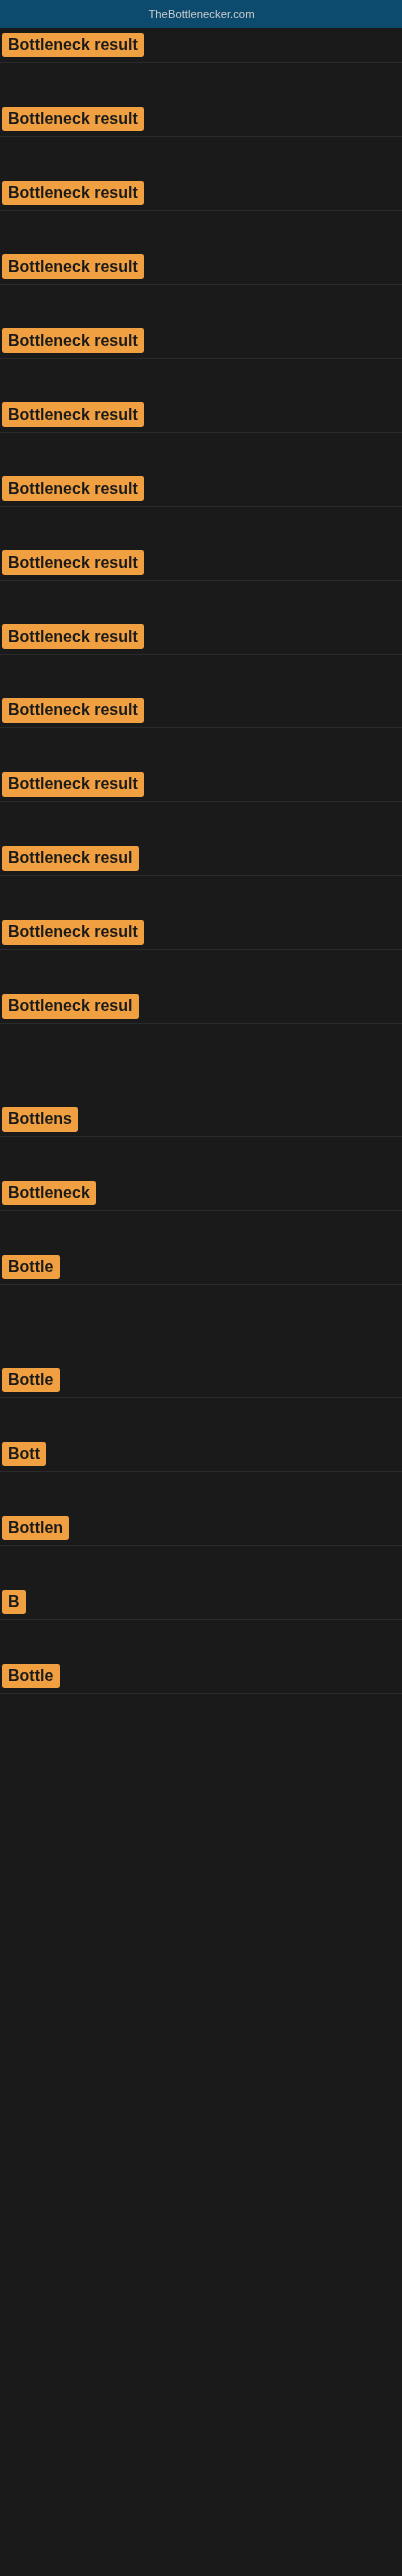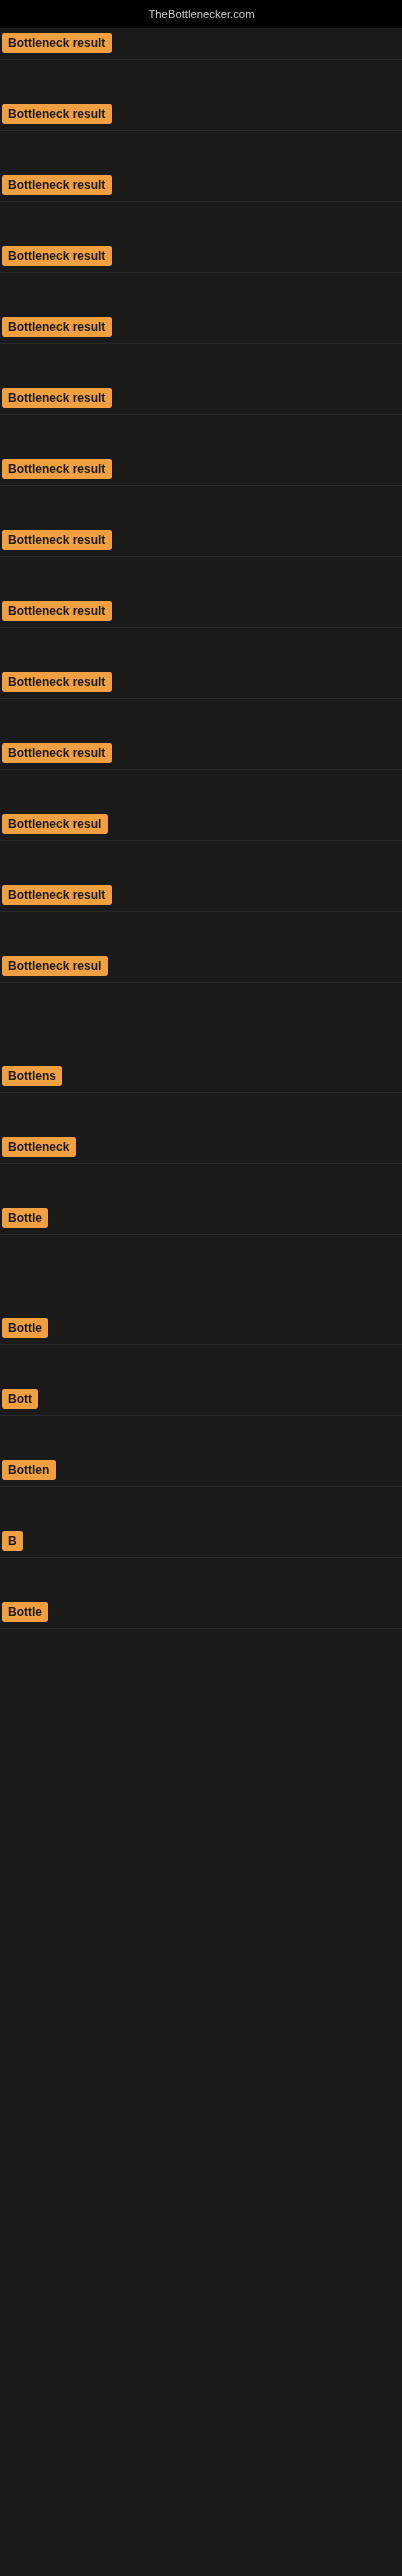--- a/index.html
+++ b/index.html
@@ -12,34 +12,34 @@
       width: 403px;
       min-height: 2576px;
       background-color: #1a1a1a;
       font-family: Arial, sans-serif;
       position: relative;
     }
 
     .site-header {
       text-align: center;
       padding: 6.4px 0;
-      background-color: #000000;
+      background-color: #0c4a6e;
     }
 
     .site-title {
       color: #cccccc;
       font-size: 11.3px;
       font-weight: normal;
     }
 
     .bottleneck-badge {
       display: inline-block;
       background-color: #f0a040;
       color: #1a1a1a;
-      font-size: 12px;
+      font-size: 16px;
       font-weight: bold;
       padding: 3.2px 6.4px;
       border-radius: 2.4px;
       white-space: nowrap;
       overflow: hidden;
     }
 
     .row {
       display: flex;
       align-items: center;

